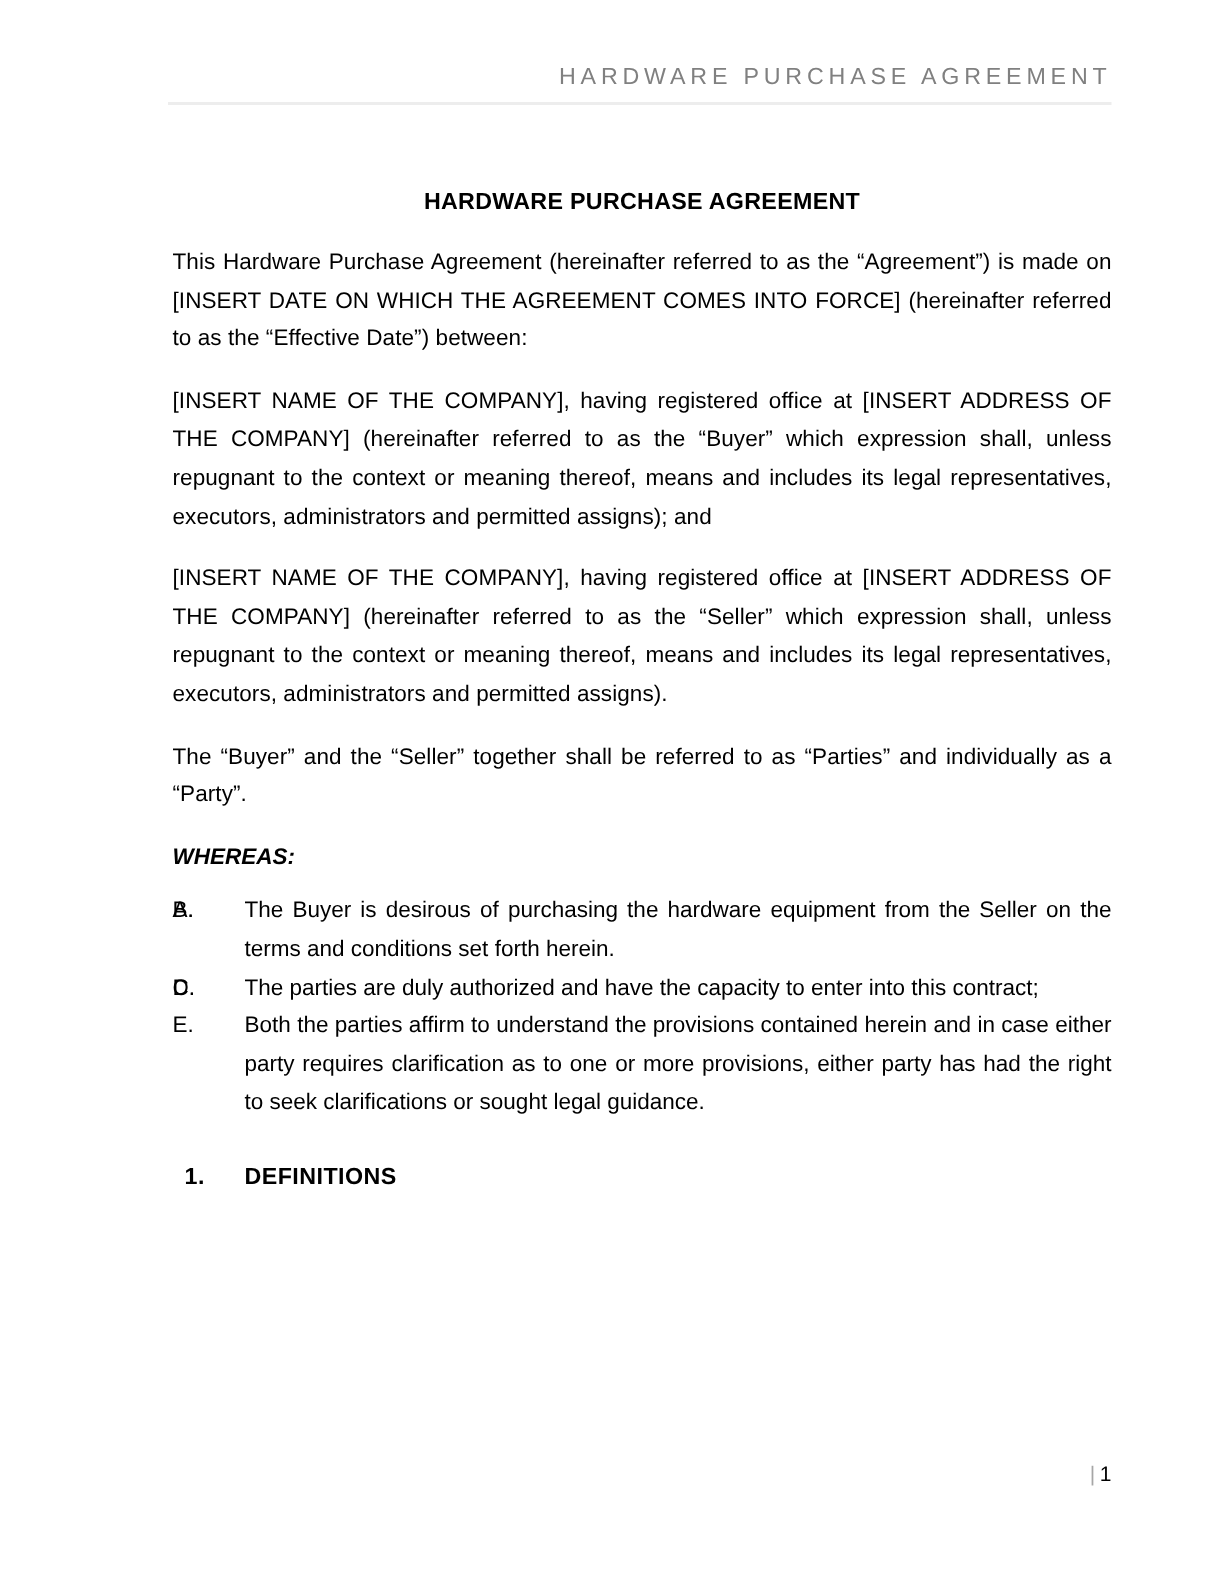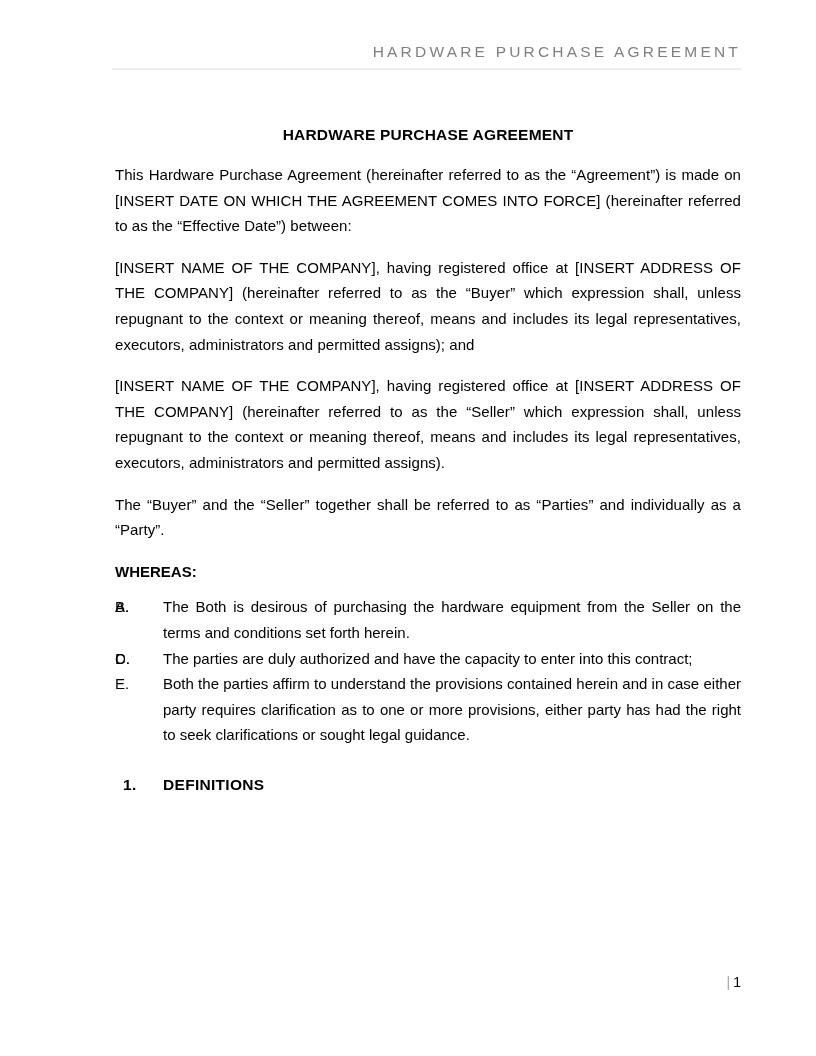--- a/index.html
+++ b/index.html
@@ -74,20 +74,21 @@
   }
   p.para:last-child { margin-bottom: 0; }
 
   .u { text-underline-offset: 2px; }
 
   .whereas {
     font-weight: bold;
     font-size: 15px;
     line-height: 25.6px;
     margin: 4px 0 10px 0;
+    font-style: italic;
   }
 
   
   .list {
     margin: 0 0 14px 0;
     padding: 0;
     list-style: none;
   }
   .list-item {
     position: relative;
@@ -174,21 +175,21 @@
     <p class="para">The “Buyer” and the “Seller” together shall be referred to as “Parties” and individually as a “Party”.</p>
 
     <div class="whereas">WHEREAS:</div>
 
     <ul class="list">
       <li class="list-item">
         <span class="list-marker">A.</span>
       </li>
       <li class="list-item">
         <span class="list-marker">B.</span>
-        <span>The Both is desirous of purchasing  the hardware equipment from the Seller on the terms and conditions set forth herein.</span>
+        <span>The Buyer is desirous of purchasing  the hardware equipment from the Seller on the terms and conditions set forth herein.</span>
       </li>
       <li class="list-item">
         <span class="list-marker">C.</span>
       </li>
       <li class="list-item">
         <span class="list-marker">D.</span>
         <span>The parties are duly authorized and have the capacity to enter into this contract;</span>
       </li>
       <li class="list-item">
         <span class="list-marker">E.</span>

